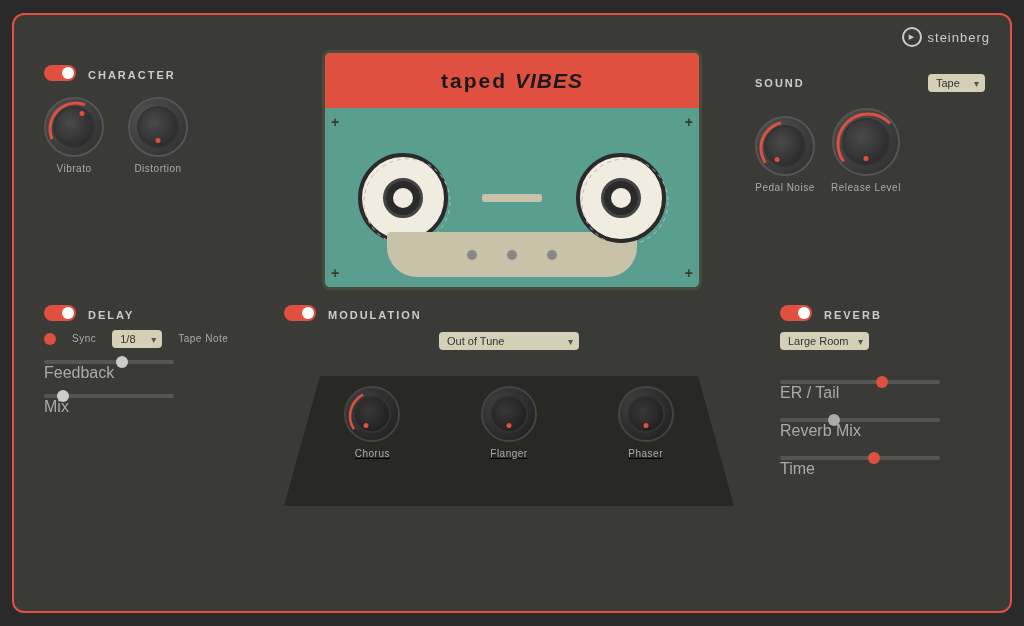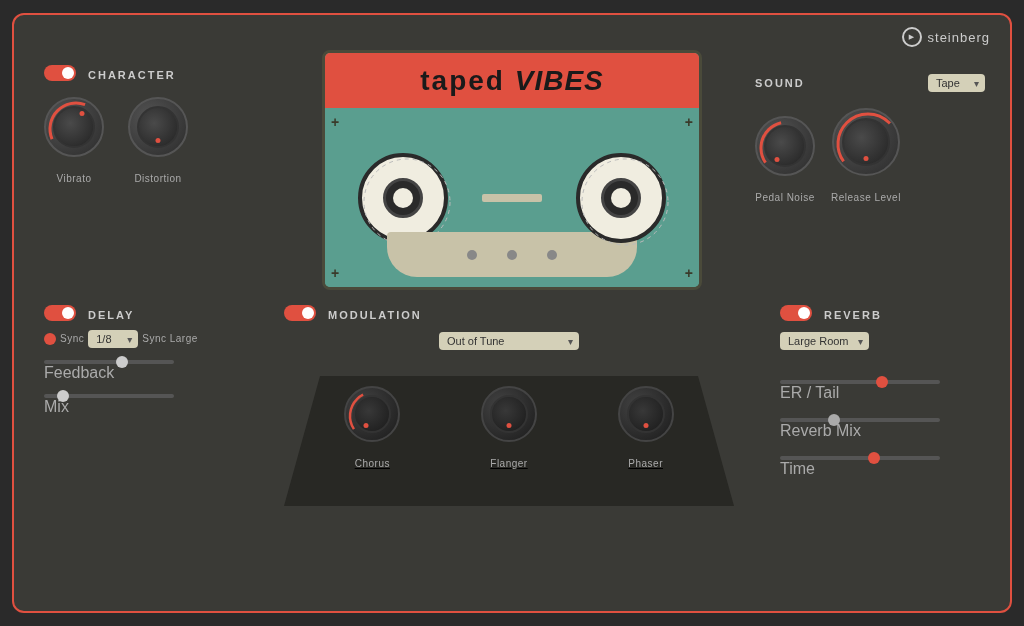--- a/index.html
+++ b/index.html
@@ -80,21 +80,21 @@
       border-radius: 50%;
       top: 2px;
       right: 2px;
     }
 
     
     .knob-container {
       display: flex;
       flex-direction: column;
       align-items: center;
-      gap: 16px;
+      gap: 6px;
     }
     .knob {
       width: 52px;
       height: 52px;
       border-radius: 50%;
       background: radial-gradient(circle at 35% 35%, #555, #2a2a2a);
       border: 2px solid #555;
       position: relative;
       display: flex;
       align-items: center;
@@ -264,21 +264,21 @@
     .cassette-header {
       background: #e05040;
       height: 55px;
       width: 100%;
       display: flex;
       align-items: center;
       justify-content: center;
       position: relative;
     }
     .cassette-title {
-      font-size: 28px;
+      font-size: 21px;
       font-weight: 900;
       color: #1a1a1a;
       letter-spacing: 2px;
       text-align: right;
     }
     .cassette-title span {
       color: #1a1a1a;
     }
     .cassette-body {
       background: #5a9e8f;
@@ -344,21 +344,21 @@
     }
     .corner-cross.tl { top: 6px; left: 6px; }
     .corner-cross.tr { top: 6px; right: 6px; }
     .corner-cross.bl { bottom: 6px; left: 6px; }
     .corner-cross.br { bottom: 6px; right: 6px; }
 
     
     .sync-row {
       display: flex;
       align-items: center;
-      gap: 4px;
+      gap: 16px;
       margin-top: 8px;
     }
     .sync-dot {
       width: 12px;
       height: 12px;
       background: #e05040;
       border-radius: 50%;
       cursor: pointer;
     }
 
@@ -523,21 +523,21 @@
     <div class="sync-row">
       <div class="sync-dot"></div>
       <span class="knob-label">Sync</span>
       <div class="dropdown-wrapper">
         <select class="dropdown">
           <option>1/8</option>
           <option>1/4</option>
           <option>1/16</option>
         </select>
       </div>
-      <span class="knob-label">Sync Large</span>
+      <span class="knob-label">Tape Note</span>
     </div>
 
     <div style="margin-top: 12px;">
       <div class="slider-track">
         <div class="slider-thumb" style="left: 55%;"></div>
       </div>
       <span class="slider-label">Feedback</span>
     </div>
 
     <div style="margin-top: 12px;">

